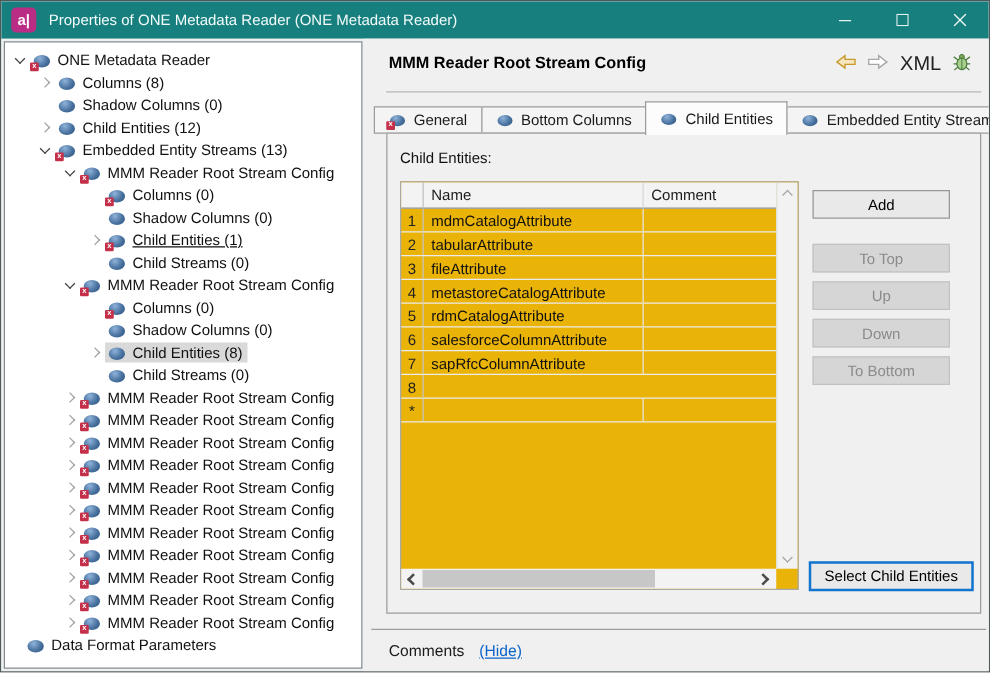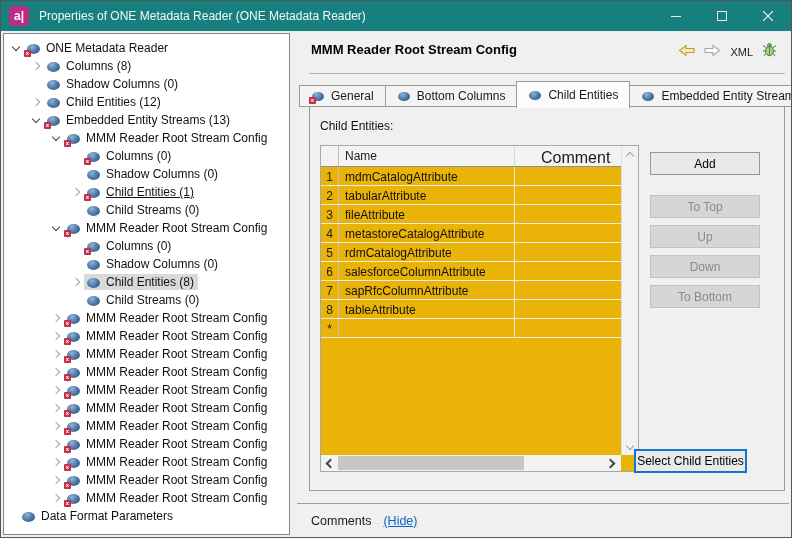--- a/index.html
+++ b/index.html
@@ -42,41 +42,41 @@
   }
   .err-badge {
     position:absolute; left:-2px; bottom:-2px; width:7px; height:7px;
     background:#c4304a; border-radius:1px; color:#fff; font-size:6px; line-height:7px;
     text-align:center; font-weight:700; font-family:"Liberation Sans",sans-serif;
   }
   
   .right-panel { position:absolute; left:290px; top:0; right:0; bottom:0; background:#f0f0f0; }
   .panel-title { position:absolute; left:20px; top:11px; font-size:13px; font-weight:700; color:#000; }
   .nav-tools { position:absolute; right:14px; top:11px; display:flex; align-items:center; gap:9px; }
-  .nav-tools .xml { font-size:11px; color:#222; font-weight:500; }
+  .nav-tools .xml { font-size:16px; color:#222; font-weight:500; }
   .title-divider { position:absolute; left:18px; right:6px; top:42px; border-top:1px solid #b6b6b6; }
   
   .tabs { position:absolute; left:8px; top:49px; right:6px; height:27px; display:flex; align-items:flex-end; }
   .tab {
     height:22px; padding:0 11px; display:flex; align-items:center; gap:6px;
     background:#f4f4f4; border:1px solid #9c9c9c; font-size:12px; color:#1a1a1a;
     margin-right:-1px; position:relative; cursor:default; white-space:nowrap;
   }
   .tab.active { height:27px; background:#fcfcfc; border-bottom:none; z-index:3; margin-bottom:-1px; }
   .tab .node-icon { width:14px; height:12px; margin-right:0; }
   .tab .sphere { width:12px; height:9px; top:2px; }
   
   .pane { position:absolute; left:18px; top:75px; right:6px; bottom:46px; border:1px solid #9c9c9c; background:#f0f0f0; z-index:1; }
   .section-label { position:absolute; left:10px; top:12px; font-size:12px; color:#111; }
   
   .grid { position:absolute; left:10px; top:38px; width:319px; height:327px; border:1px solid #a8a8a8; background:#eab308; }
   .grid-head { display:flex; height:21px; background:#f3f3f3; border-bottom:1px solid #8f8f8f; width:300px; }
   .gh-num { width:18px; border-right:1px solid #c0c0c0; }
   .gh-name { width:176px; border-right:1px solid #d8d8d8; padding:3px 0 0 6px; font-size:12px; color:#1a1a1a; }
-  .gh-comment { flex:1; padding:3px 0 0 6px; font-size:16px; color:#1a1a1a;margin-left:20px; }
+  .gh-comment { flex:1; padding:3px 0 0 6px; font-size:12px; color:#1a1a1a; }
   .grid-body { width:300px; }
   .trow { display:flex; height:19px; border-bottom:1px solid #ececec; font-size:12px; color:#111; }
   .td-num { width:18px; border-right:1px solid #c4c4c4; text-align:center; padding-top:3px; color:#222; }
   .td-name { width:176px; border-right:1px solid #e6e6e6; padding:3px 0 0 6px; white-space:nowrap; overflow:hidden; }
   .td-comment { flex:1; padding:3px 0 0 6px; }
   
   .vscroll { position:absolute; right:0; top:0; bottom:16px; width:17px; background:#f2f2f2; border-left:1px solid #e0e0e0; }
   .vs-arrow { position:absolute; left:5px; width:7px; height:7px; }
   .vs-arrow::before { content:""; position:absolute; width:5px; height:5px; border:solid #a3a3a3; }
   .vs-up { top:5px; } .vs-up::before { border-width:1px 0 0 1px; transform:rotate(45deg); top:2px; }
@@ -494,21 +494,20 @@
                 <div class="td-name">salesforceColumnAttribute</div>
                 <div class="td-comment"></div>
               </div>
               <div class="trow">
                 <div class="td-num">7</div>
                 <div class="td-name">sapRfcColumnAttribute</div>
                 <div class="td-comment"></div>
               </div>
               <div class="trow">
                 <div class="td-num">8</div>
-                <div class="td-name">tableAttribute</div>
                 <div class="td-comment"></div>
               </div>
               <div class="trow">
                 <div class="td-num">*</div>
                 <div class="td-name"></div>
                 <div class="td-comment"></div>
               </div>
             </div>
 
           <div class="vscroll">
@@ -523,21 +522,21 @@
         </div>
 
         <div id="sidebtns">
             <div class="btn enabled" style="left: 340px; top: 45px;">Add</div>
             <div class="btn disabled" style="left: 340px; top: 88px;">To Top</div>
             <div class="btn disabled" style="left: 340px; top: 118px;">Up</div>
             <div class="btn disabled" style="left: 340px; top: 148px;">Down</div>
             <div class="btn disabled" style="left: 340px; top: 178px;">To Bottom</div>
           </div>
 
-        <div class="btn default" style="left:324px; top:342px; width:113px; height:24px;">Select Child Entities</div>
+        <div class="btn default" style="left:337px; top:342px; width:132px; height:24px;">Select Child Entities</div>
       </div>
 
       <div class="comments-divider"></div>
       <div class="comments-row">
         <span>Comments</span><a>(Hide)</a>
       </div>
     </div>
   </div>
 </div>
 

